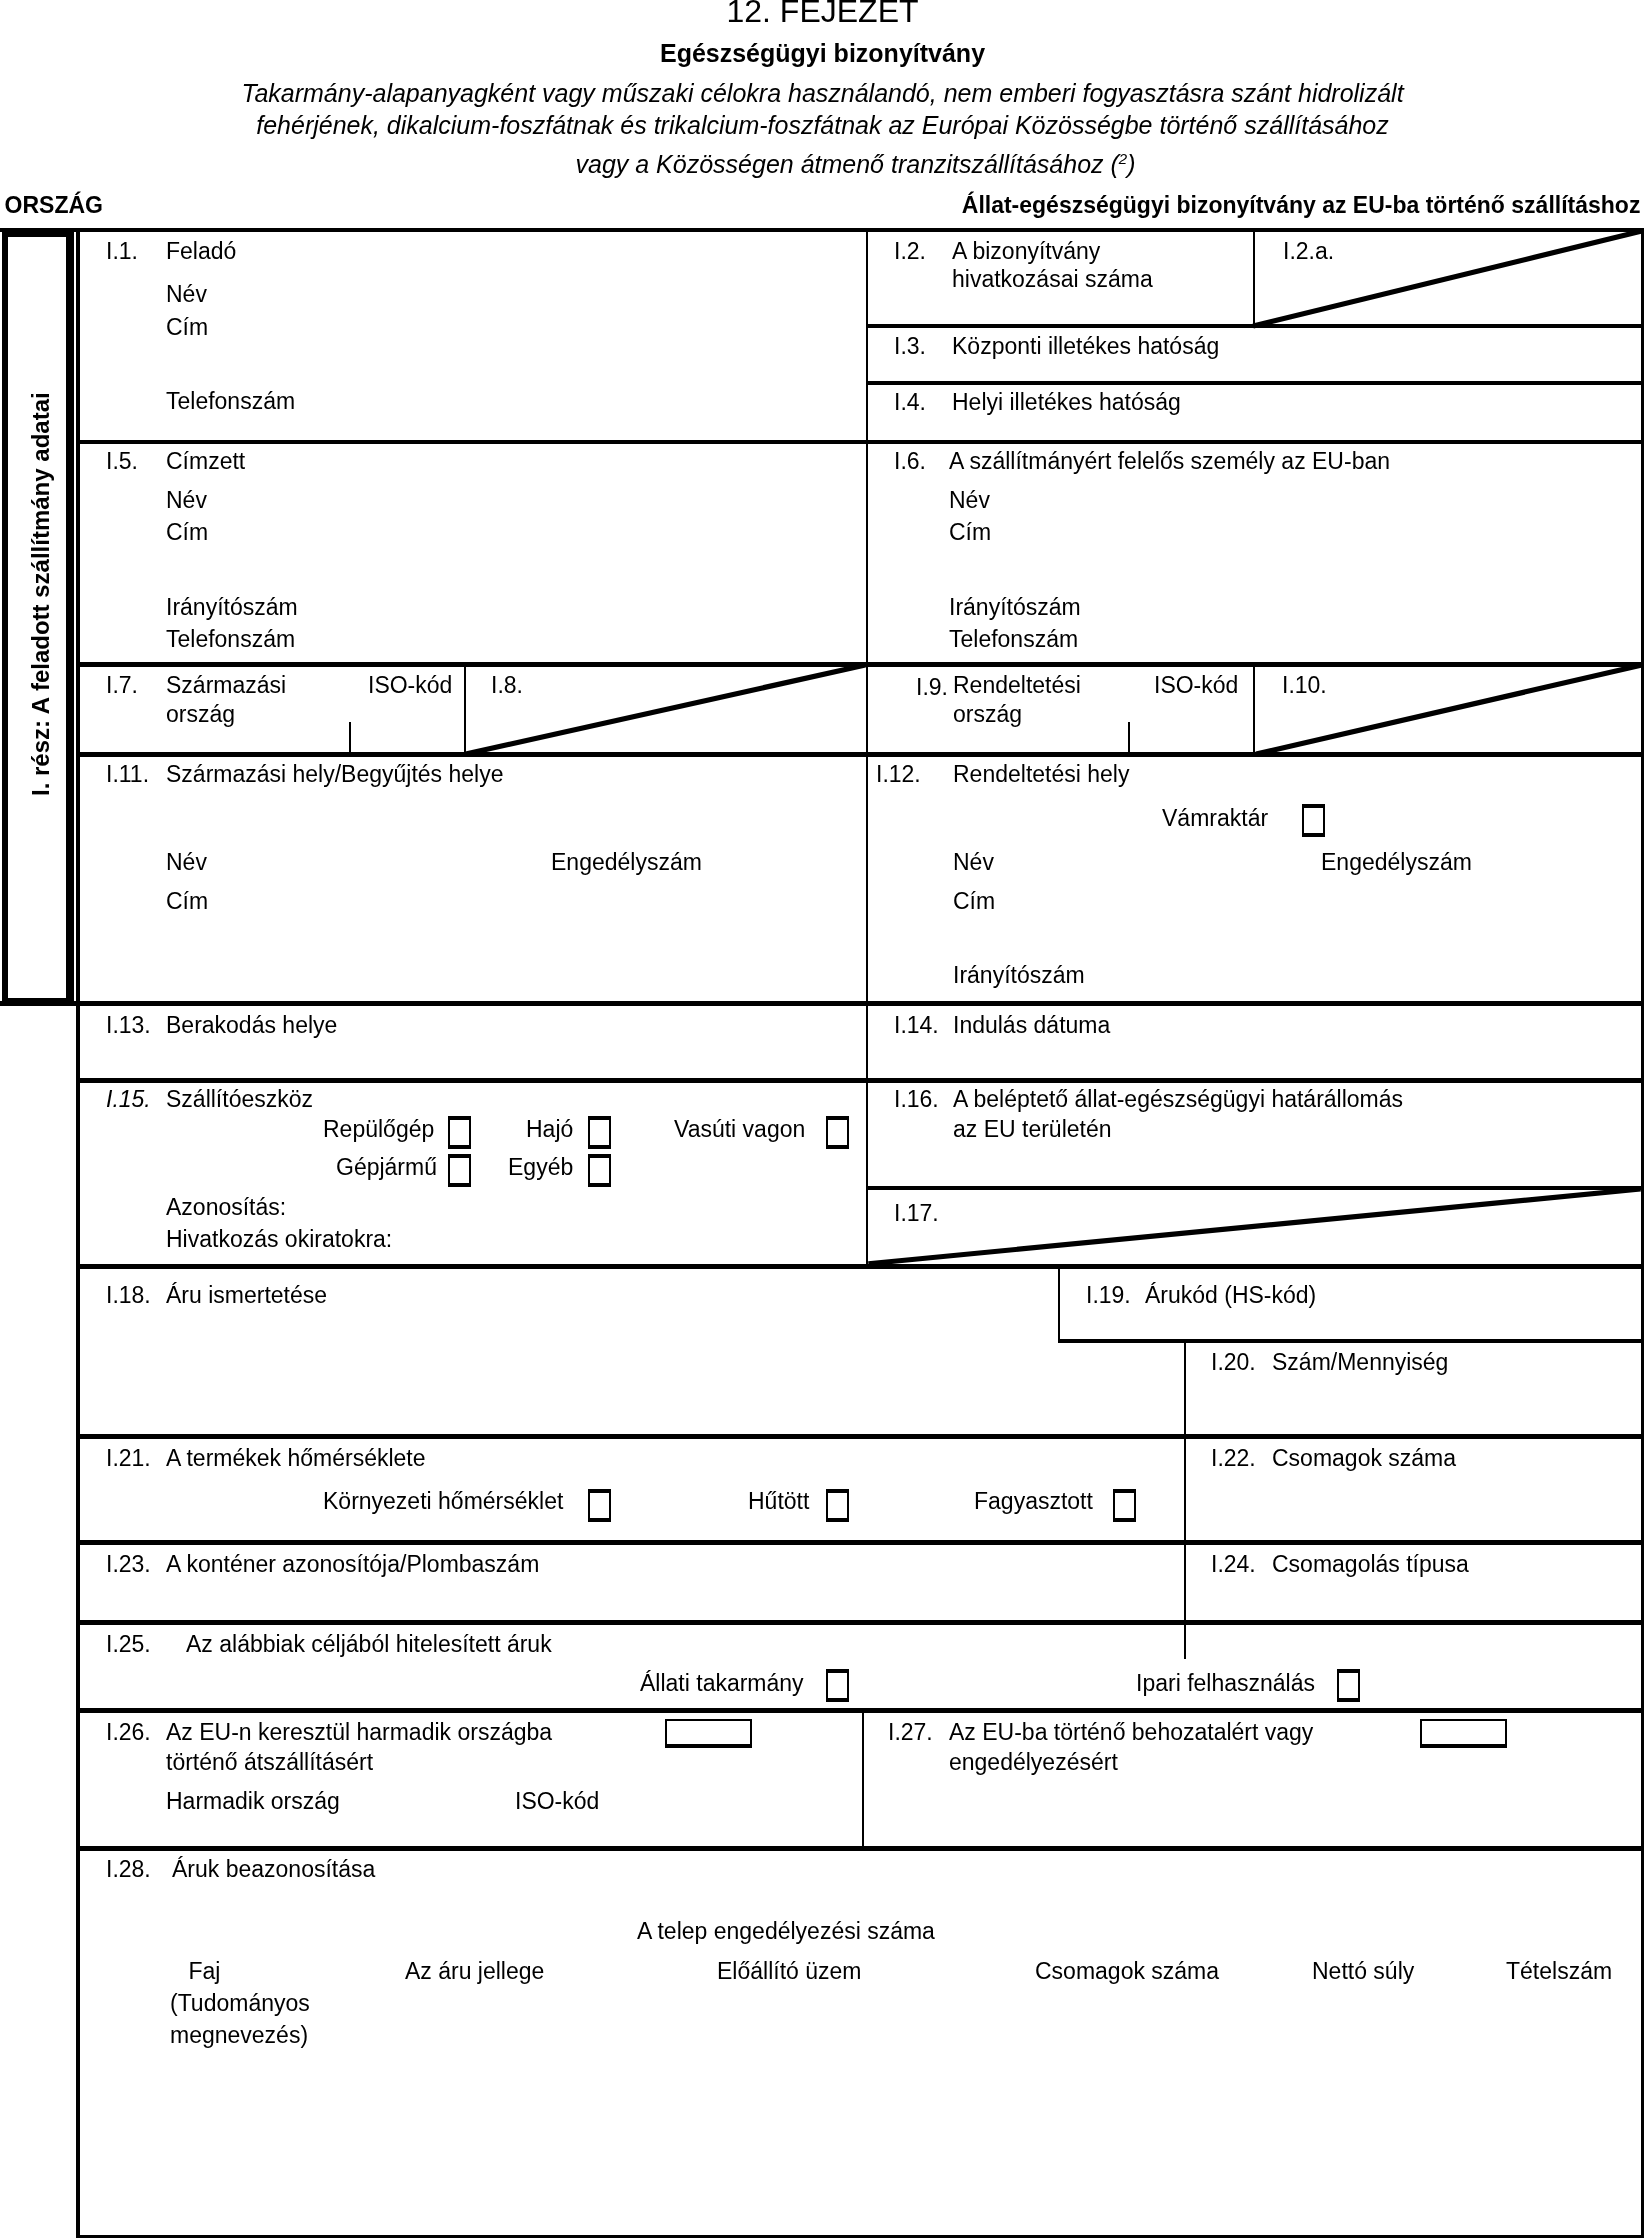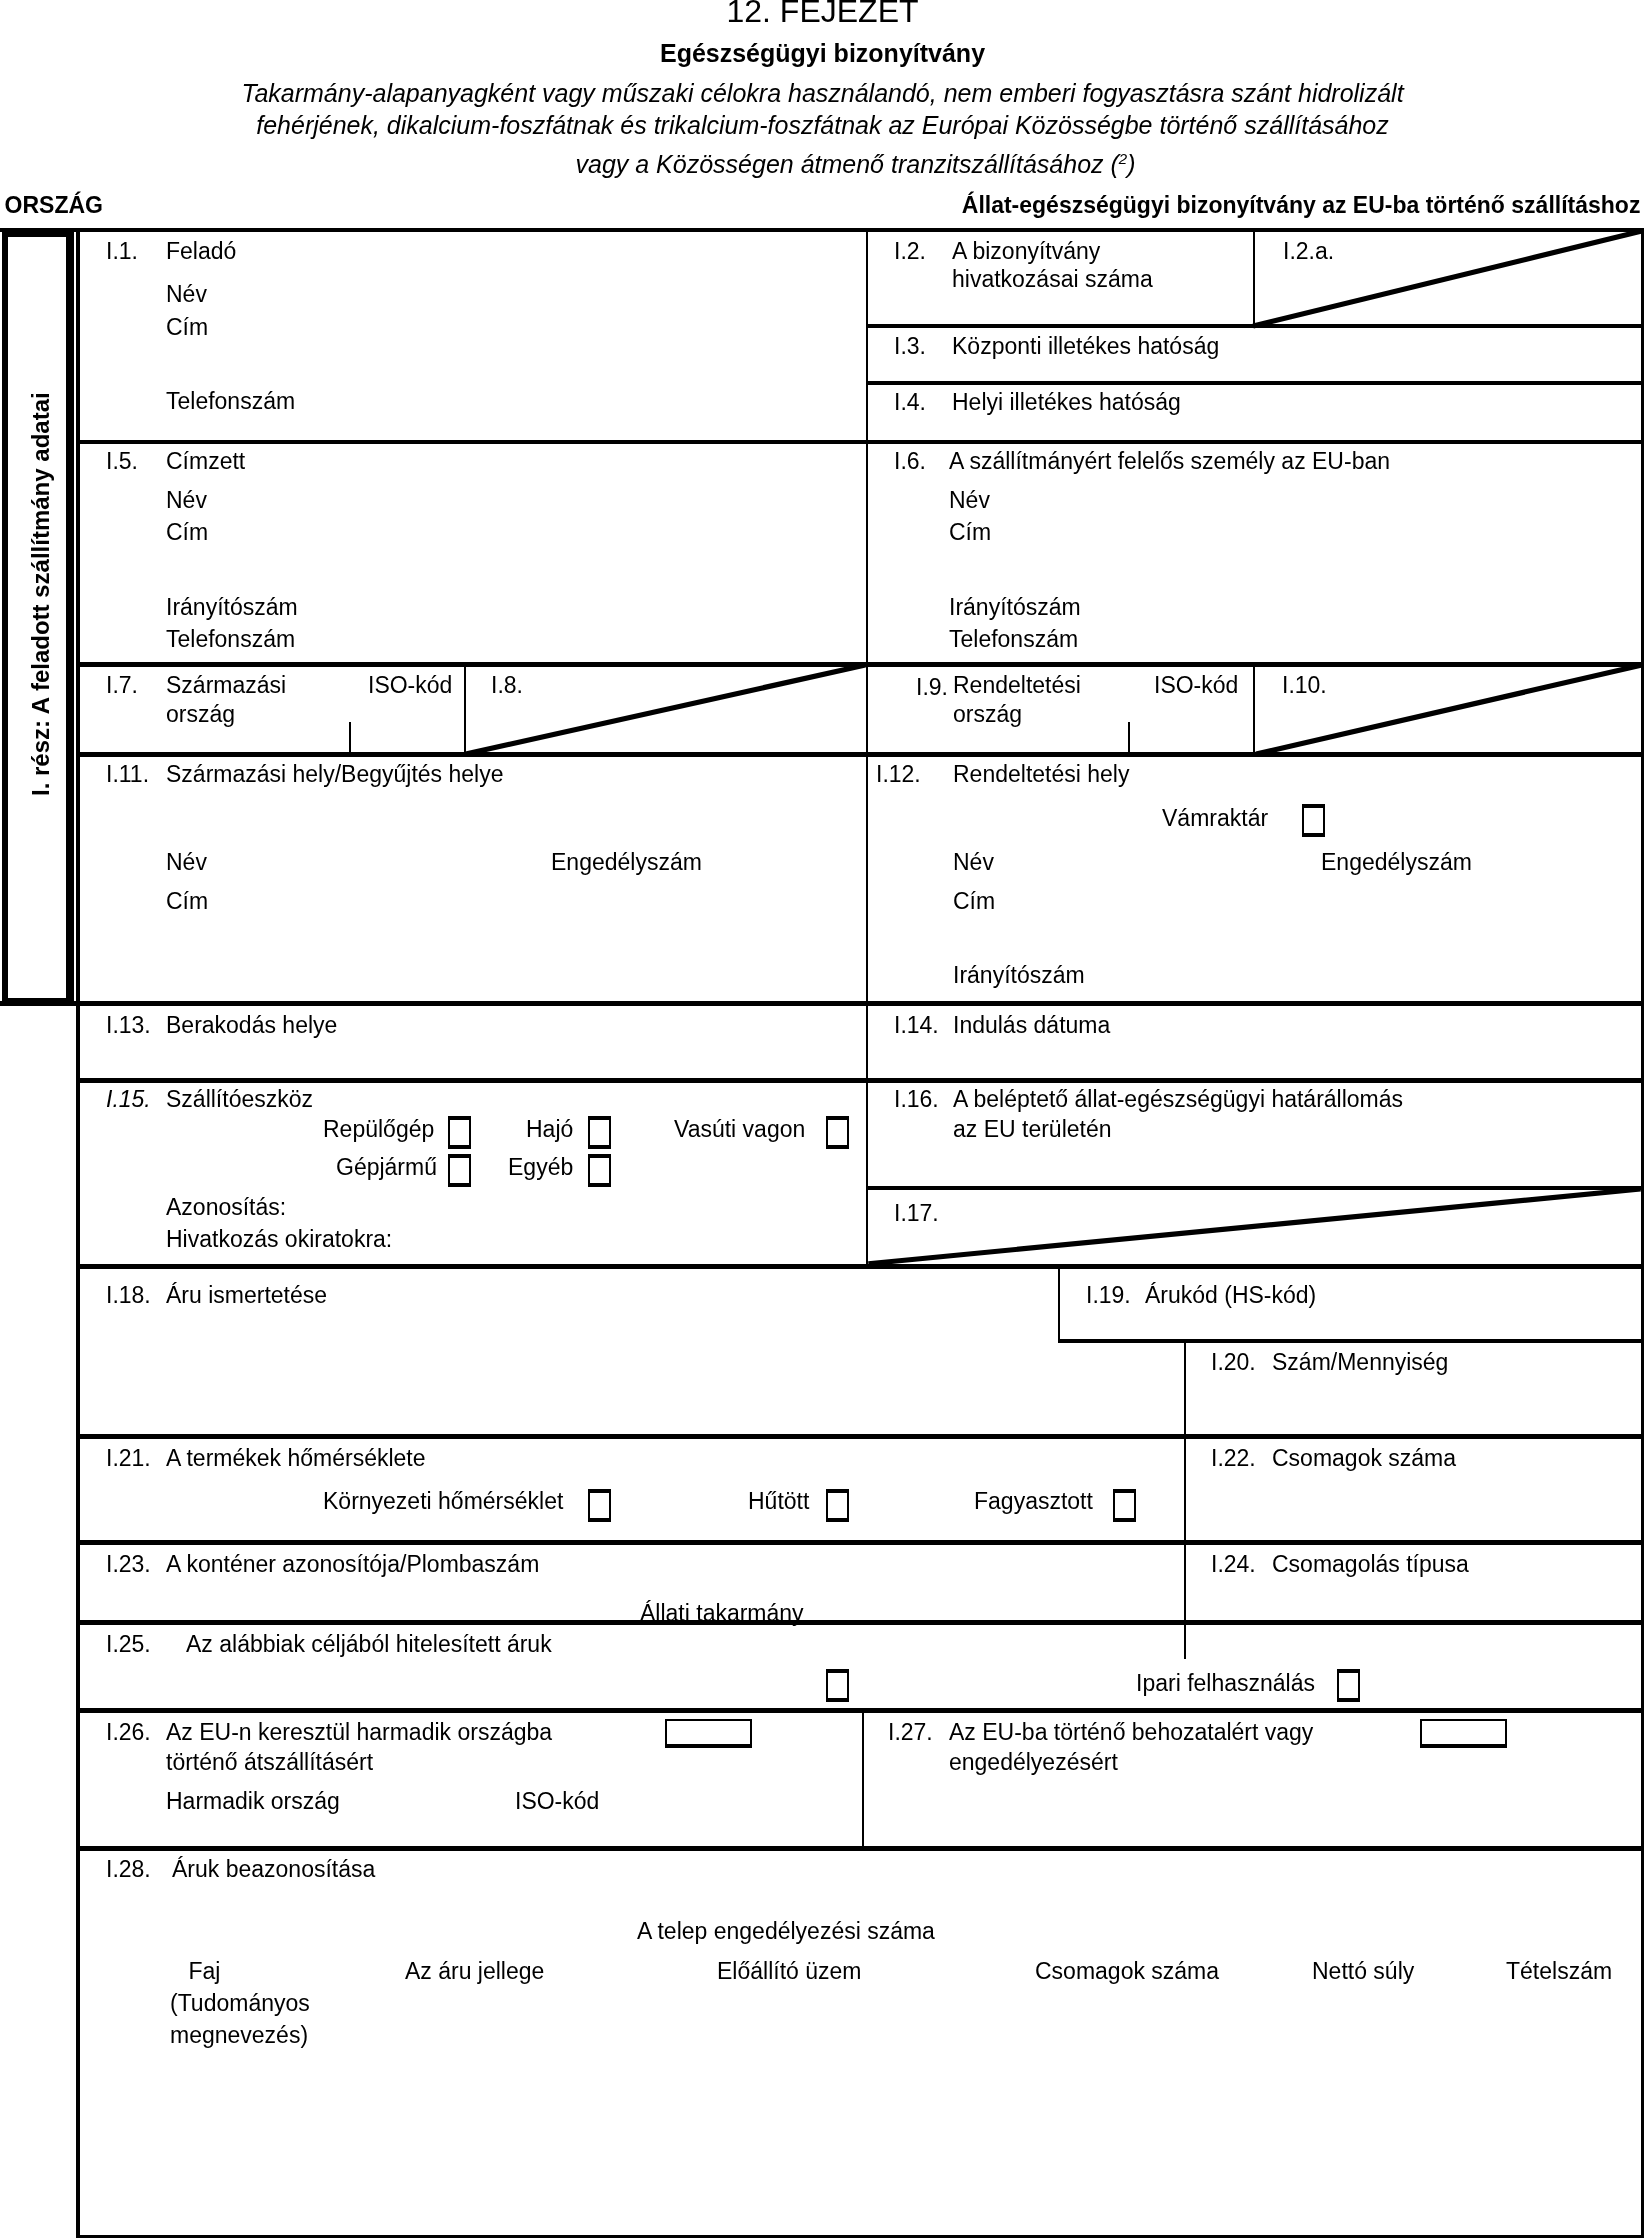--- a/index.html
+++ b/index.html
@@ -174,21 +174,21 @@
 
 <div class="hl" style="left:76px; top:1540px; width:1568px; height:4.6px;"></div>
 <div class="abs t" style="left:106px; top:1551px;">I.23.</div>
 <div class="abs t" style="left:166px; top:1551px;">A konténer azonosítója/Plombaszám</div>
 <div class="abs t" style="left:1211px; top:1551px;">I.24.</div>
 <div class="abs t" style="left:1272px; top:1551px;">Csomagolás típusa</div>
 
 <div class="hl" style="left:76px; top:1620px; width:1568px; height:4.6px;"></div>
 <div class="abs t" style="left:106px; top:1631px;">I.25.</div>
 <div class="abs t" style="left:166px; top:1631px;margin-left:20px;">Az alábbiak céljából hitelesített áruk</div>
-<div class="abs t" style="left:640px; top:1600px;">Állati takarmány</div>
+<div class="abs t" style="left:640px; top:1670px;">Állati takarmány</div>
 <div class="box cb" style="left:826px; top:1669px;"></div>
 <div class="abs t" style="left:1136px; top:1670px;">Ipari felhasználás</div>
 <div class="box cb" style="left:1337px; top:1669px;"></div>
 
 <div class="hl" style="left:76px; top:1708px; width:1568px; height:4.6px;"></div>
 <div class="vl" style="left:862px; top:1710px; height:138px;"></div>
 <div class="abs t" style="left:106px; top:1719px;">I.26.</div>
 <div class="abs t" style="left:166px; top:1719px;">Az EU-n keresztül harmadik országba</div>
 <div class="abs t" style="left:166px; top:1749px;">történő átszállításért</div>
 <div class="box cbw" style="left:665px; top:1719px;"></div>

